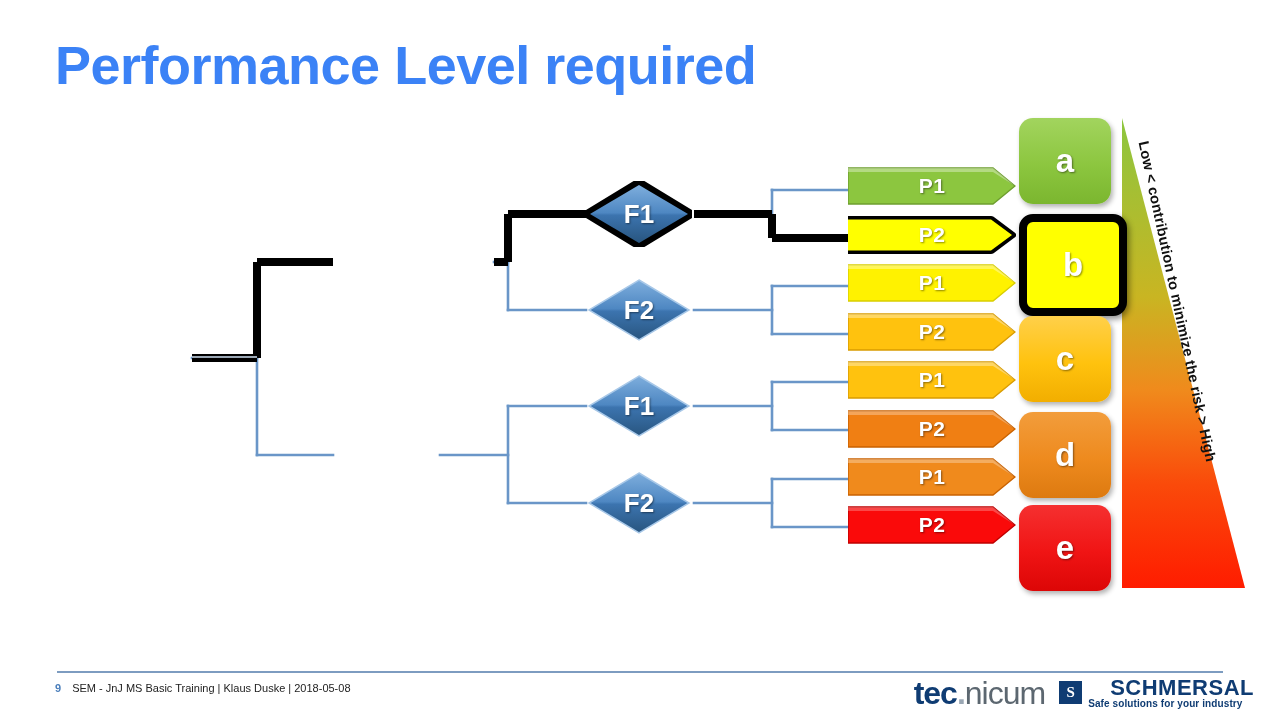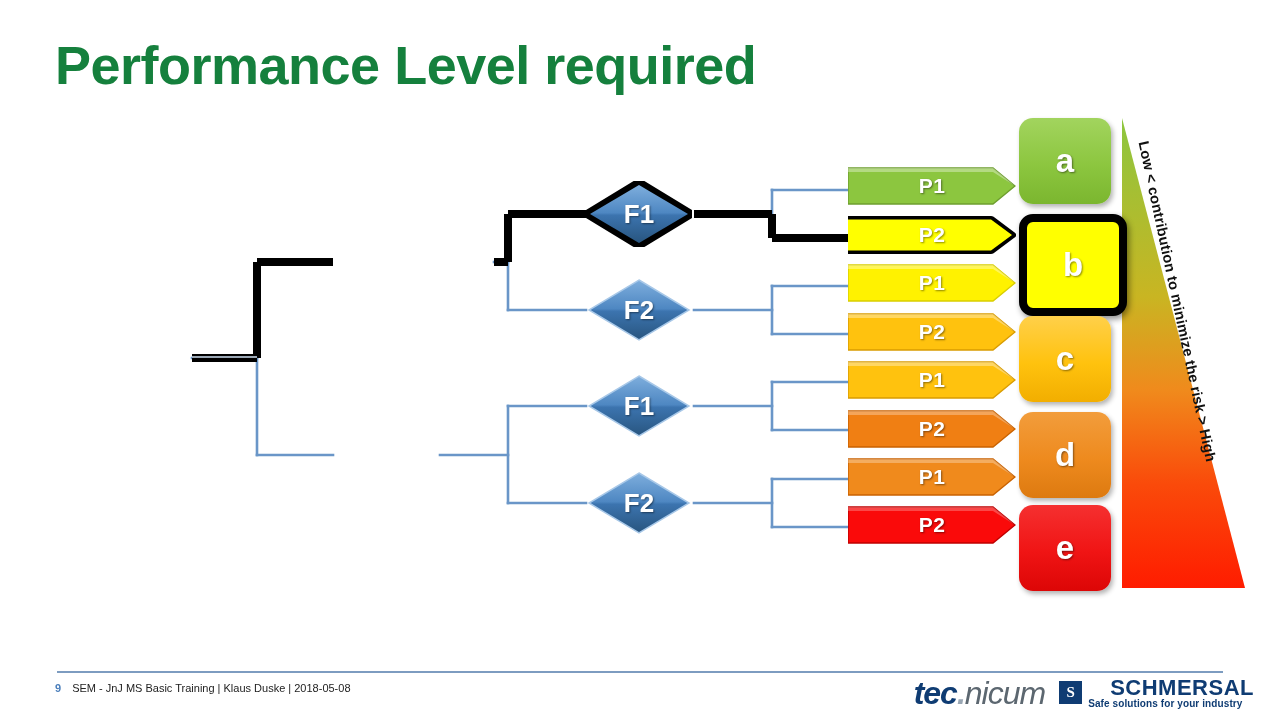--- a/index.html
+++ b/index.html
@@ -15,21 +15,21 @@
     font-family: "Liberation Sans", sans-serif;
   }
 
   
   #slide-title {
     position: absolute;
     left: 55px;
     top: 34px;
     font-size: 54px;
     font-weight: bold;
-    color: #15803d;
+    color: #3b82f6;
     letter-spacing: -0.5px;
     white-space: nowrap;
     font-family: "Liberation Sans", sans-serif;
     text-align: right;
   }
 
   
   #diagram {
     position: absolute;
     left: 0;
@@ -185,21 +185,20 @@
     top: 676px;
     display: flex;
     align-items: center;
     gap: 14px;
   }
   #tecnicum {
     font-size: 32px;
     letter-spacing: -1px;
     line-height: 1;
     white-space: nowrap;
-    font-style: italic;
   }
   #tecnicum .tec { color: #0F3C73; font-weight: bold; }
   #tecnicum .dot { color: #9aa7b4; font-weight: bold; }
   #tecnicum .nicum { color: #5c6770; font-weight: normal; }
 
   #schmersal {
     display: flex;
     align-items: center;
     gap: 6px;
   }

